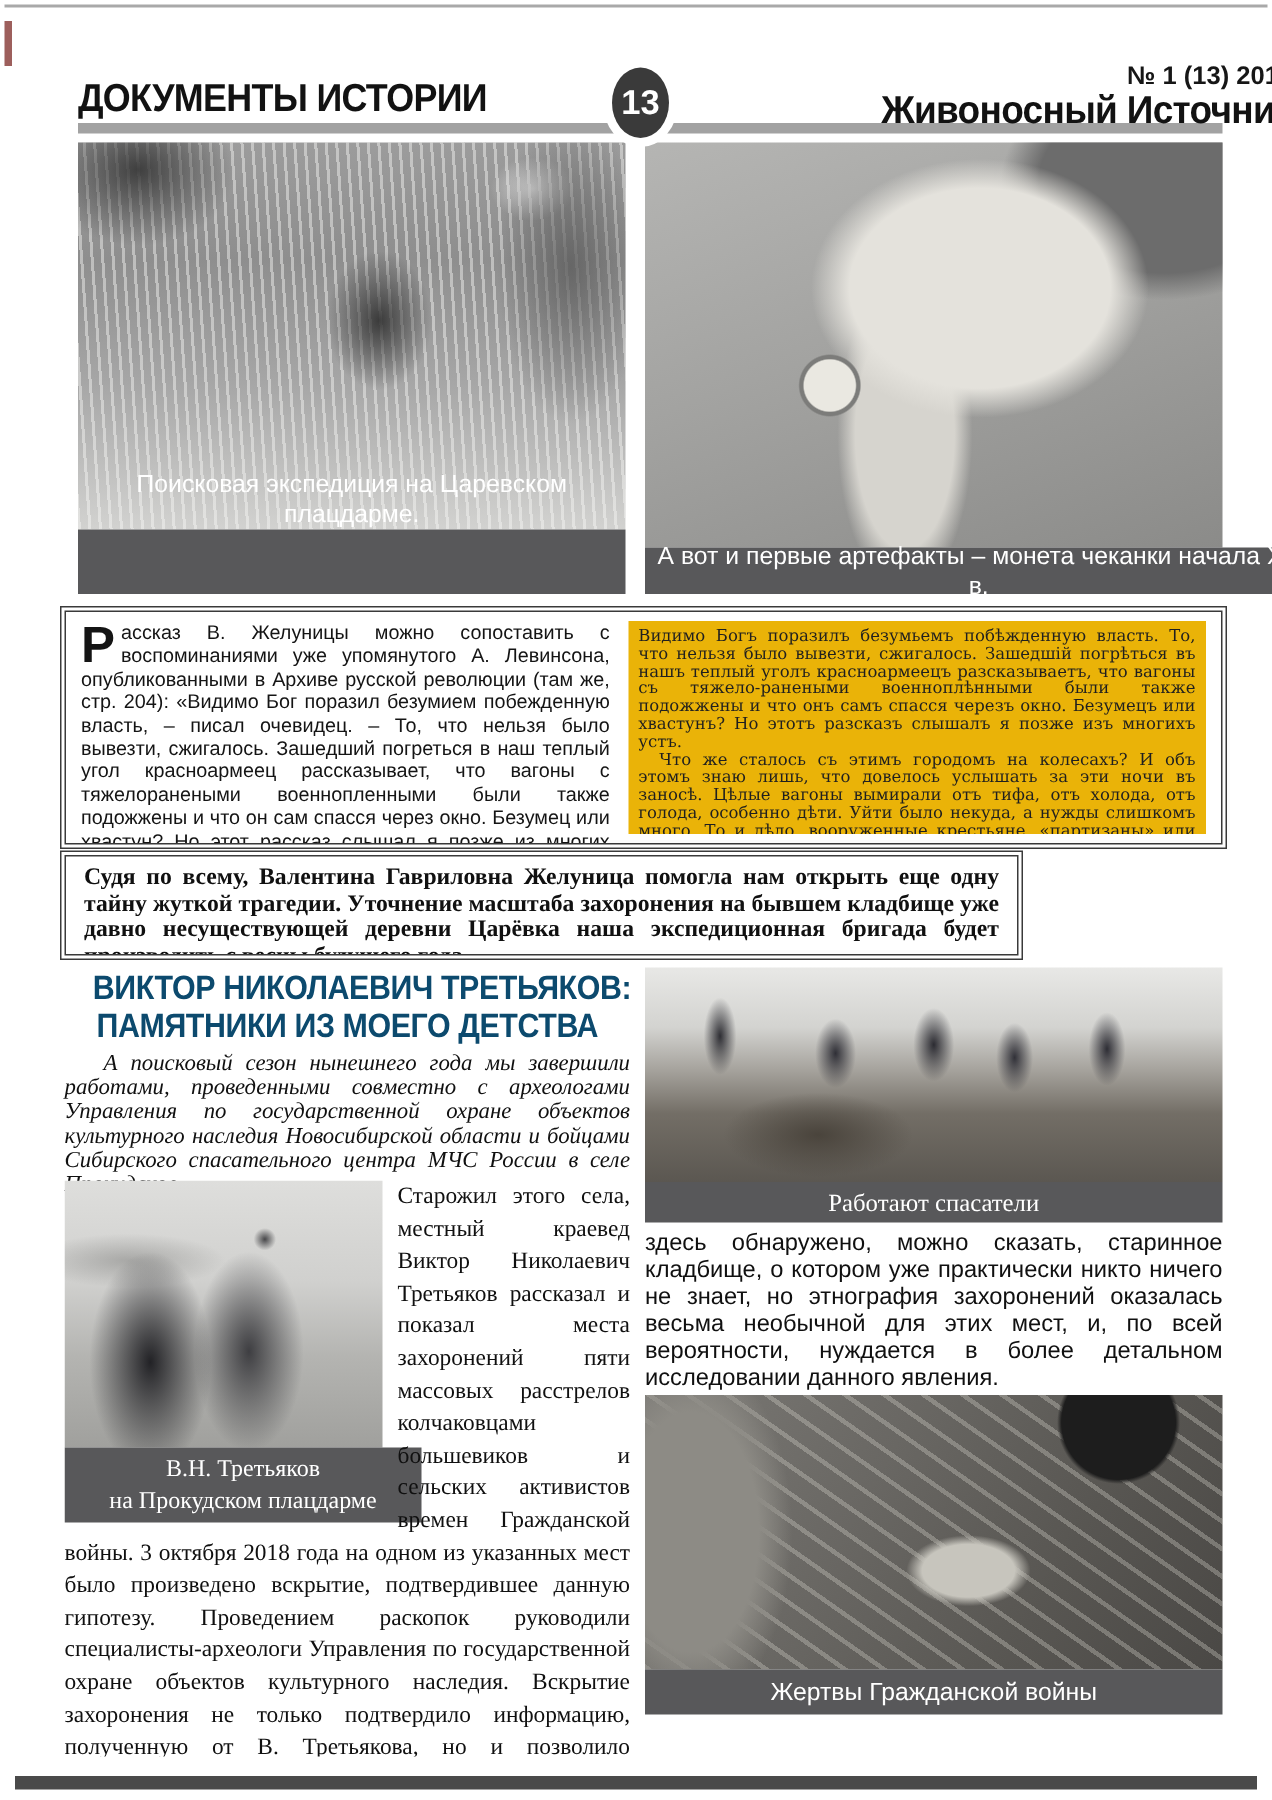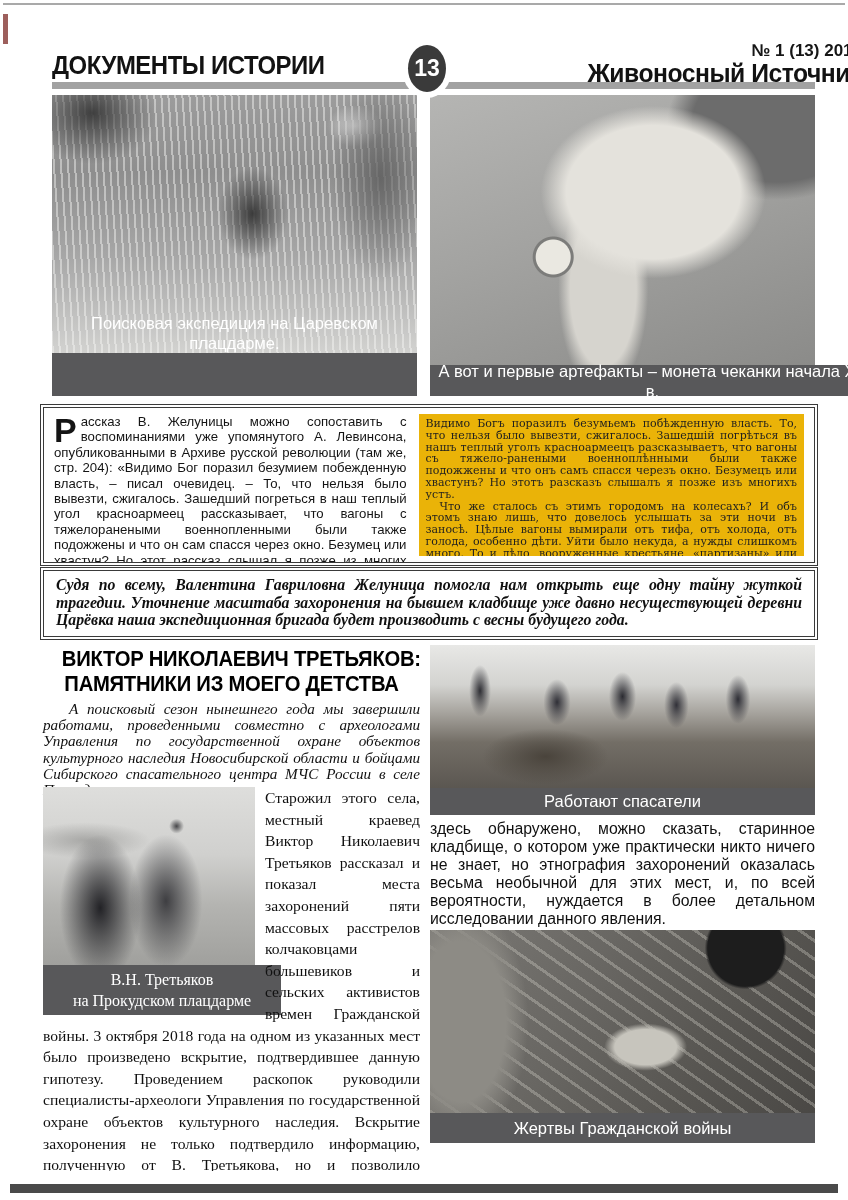--- a/index.html
+++ b/index.html
@@ -52,21 +52,21 @@
     left:430px;top:645px;width:385px;height:143px;
     background:
       radial-gradient(ellipse 16px 38px at 13% 32%, rgba(38,38,44,.95), transparent 68%),
       radial-gradient(ellipse 20px 34px at 33% 40%, rgba(40,40,48,.95), transparent 68%),
       radial-gradient(ellipse 20px 36px at 50% 36%, rgba(35,35,42,.95), transparent 68%),
       radial-gradient(ellipse 18px 34px at 64% 42%, rgba(42,42,50,.95), transparent 68%),
       radial-gradient(ellipse 18px 36px at 80% 38%, rgba(38,38,46,.95), transparent 68%),
       radial-gradient(ellipse 90px 40px at 30% 78%, rgba(70,64,56,.9), transparent 70%),
       linear-gradient(180deg,#e8e8e6 0%,#d3d3d0 28%,#a5a29c 48%,#736e66 68%,#5b5751 100%);
   }
-  .cap-rescuers{left:430px;top:788px;width:385px;height:27px;line-height:25px;}
+  .cap-rescuers{left:430px;top:788px;width:385px;height:27px;line-height:25px;font-family:Liberation Serif, serif;}
   .photo-tretyakov{
     left:43px;top:787px;width:212px;height:178px;
     background:
       radial-gradient(ellipse 58px 105px at 27% 68%, rgba(28,28,32,.96), transparent 70%),
       radial-gradient(ellipse 52px 95px at 58% 64%, rgba(52,52,56,.92), transparent 70%),
       radial-gradient(circle 11px at 63% 22%, rgba(55,55,58,.9), transparent 68%),
       radial-gradient(ellipse 90px 25px at 20% 30%, rgba(150,150,148,.7), transparent 72%),
       linear-gradient(180deg,#dededc 0%,#d0d0ce 38%,#b4b4b1 66%,#a0a09d 100%);
   }
   .cap-tretyakov{left:43px;top:965px;width:212px;height:50px;font-size:16px;line-height:21px;}
@@ -86,29 +86,29 @@
     position:absolute;left:40px;top:404px;width:778px;height:162px;box-sizing:border-box;
     border:4px double #3a3a3a;padding:6px 10px;display:flex;gap:12px;overflow:hidden;background:#fff;
   }
   .memoir-left{width:47%;font-size:13.2px;line-height:15.4px;text-align:justify;color:#141414;}
   .dropcap{float:left;font-weight:bold;font-size:34px;line-height:28px;padding:2px 4px 0 0;}
   .memoir-scan{flex:1;background:#eab308;padding:4px 7px;overflow:hidden;
     font-family:"DejaVu Serif",serif;font-size:11px;line-height:11.8px;text-align:justify;color:#1f1f1f;}
   .memoir-scan p{margin:0;}
   .memoir-scan p + p{text-indent:14px;}
   .note-box{
-    position:absolute;left:40px;top:567px;width:778px;height:73px;box-sizing:border-box;
+    position:absolute;left:40px;top:567px;width:642px;height:73px;box-sizing:border-box;
     border:4px double #3a3a3a;padding:5px 12px;overflow:hidden;background:#fff;
-    font-family:"Liberation Serif",serif;font-style:italic;font-weight:bold;
+    font-family:"Liberation Serif",serif;font-weight:bold;
     font-size:15.8px;line-height:17.6px;text-align:justify;color:#101010;
   }
 
   
   .art-title{position:absolute;left:43px;top:646px;width:377px;text-align:center;
-    font-weight:bold;font-size:22.5px;line-height:25px;letter-spacing:-.3px;color:#000000;}
+    font-weight:bold;font-size:22.5px;line-height:25px;letter-spacing:-.3px;color:#0c4a6e;}
   .art-title .tline{display:block;transform:scaleX(.9);transform-origin:center;white-space:nowrap;}
   .art-intro{position:absolute;left:43px;top:701px;width:377px;
     font-family:"Liberation Serif",serif;font-style:italic;font-size:15.2px;line-height:16.2px;
     text-align:justify;text-indent:26px;color:#101010;}
   .art-flow{position:absolute;left:43px;top:787px;width:377px;height:384px;overflow:hidden;
     font-family:"Liberation Serif",serif;font-size:15.6px;line-height:21.6px;text-align:justify;color:#101010;
     hyphens:auto;}
   .art-flow .fig{float:left;width:212px;height:228px;margin:0 10px 2px 0;}
   .art-right-text{position:absolute;left:430px;top:820px;width:385px;height:112px;overflow:hidden;
     font-family:Liberation Sans, sans-serif;font-size:15.8px;line-height:18px;text-align:justify;color:#101010;

